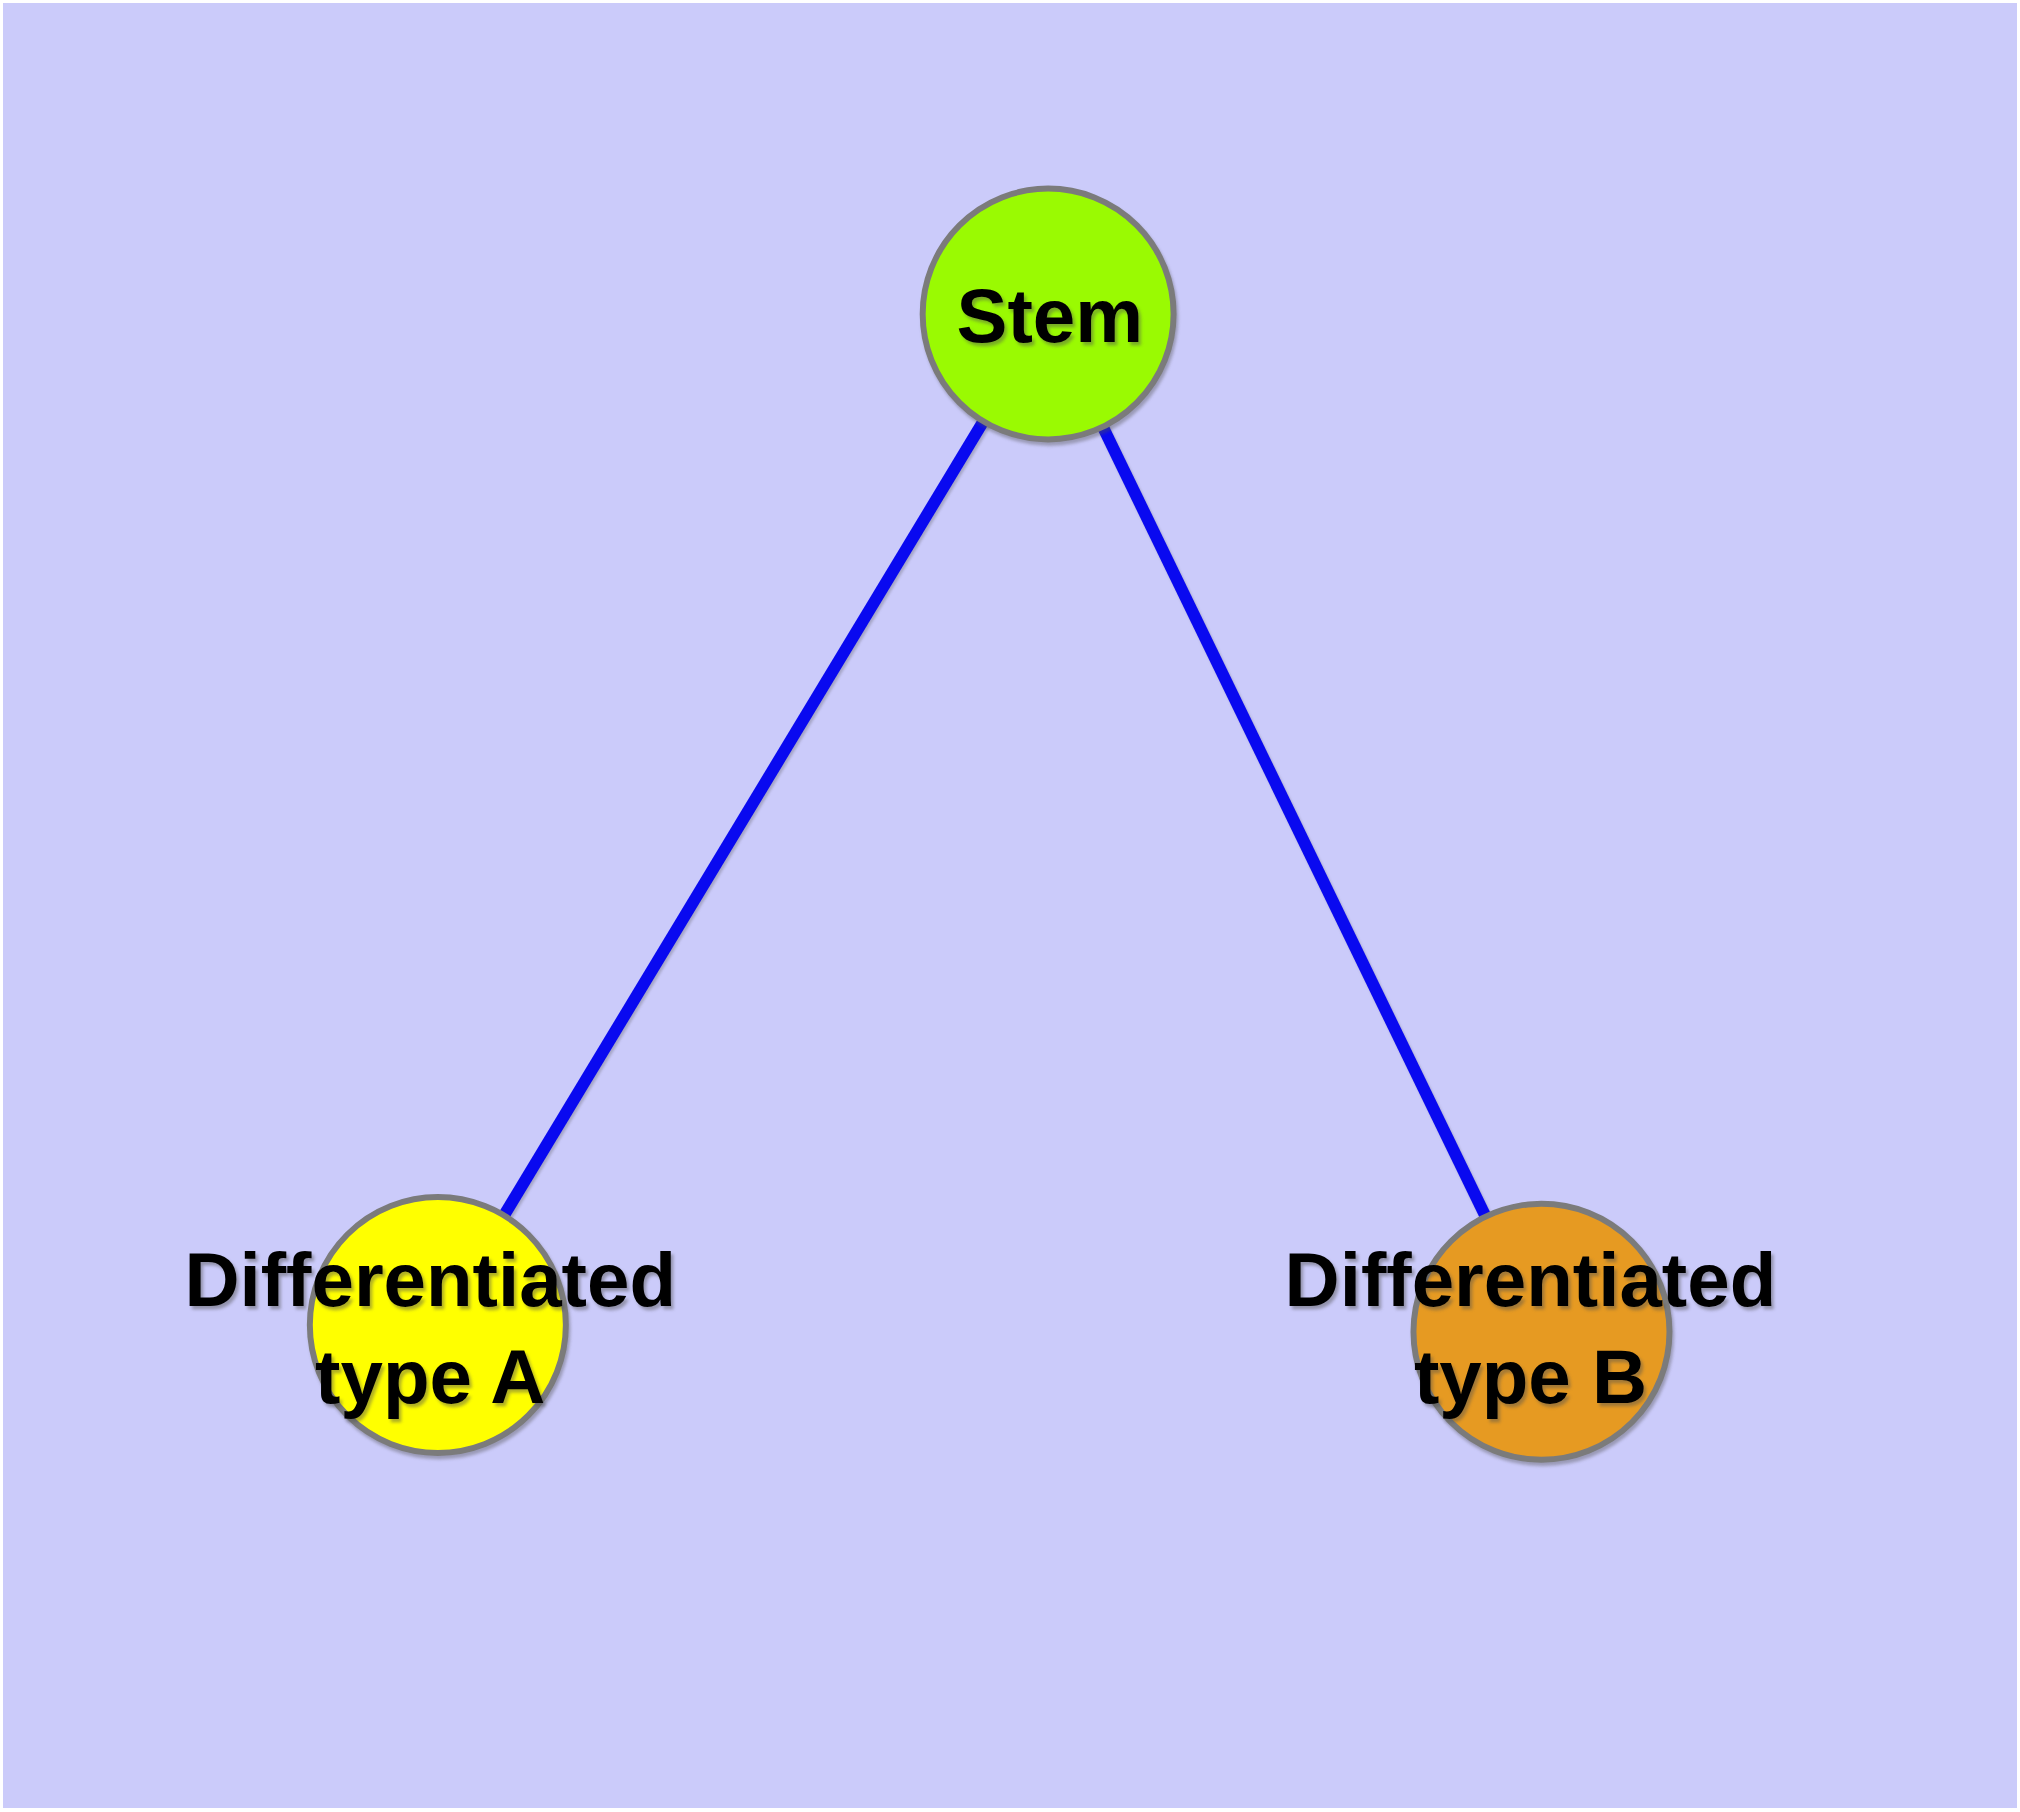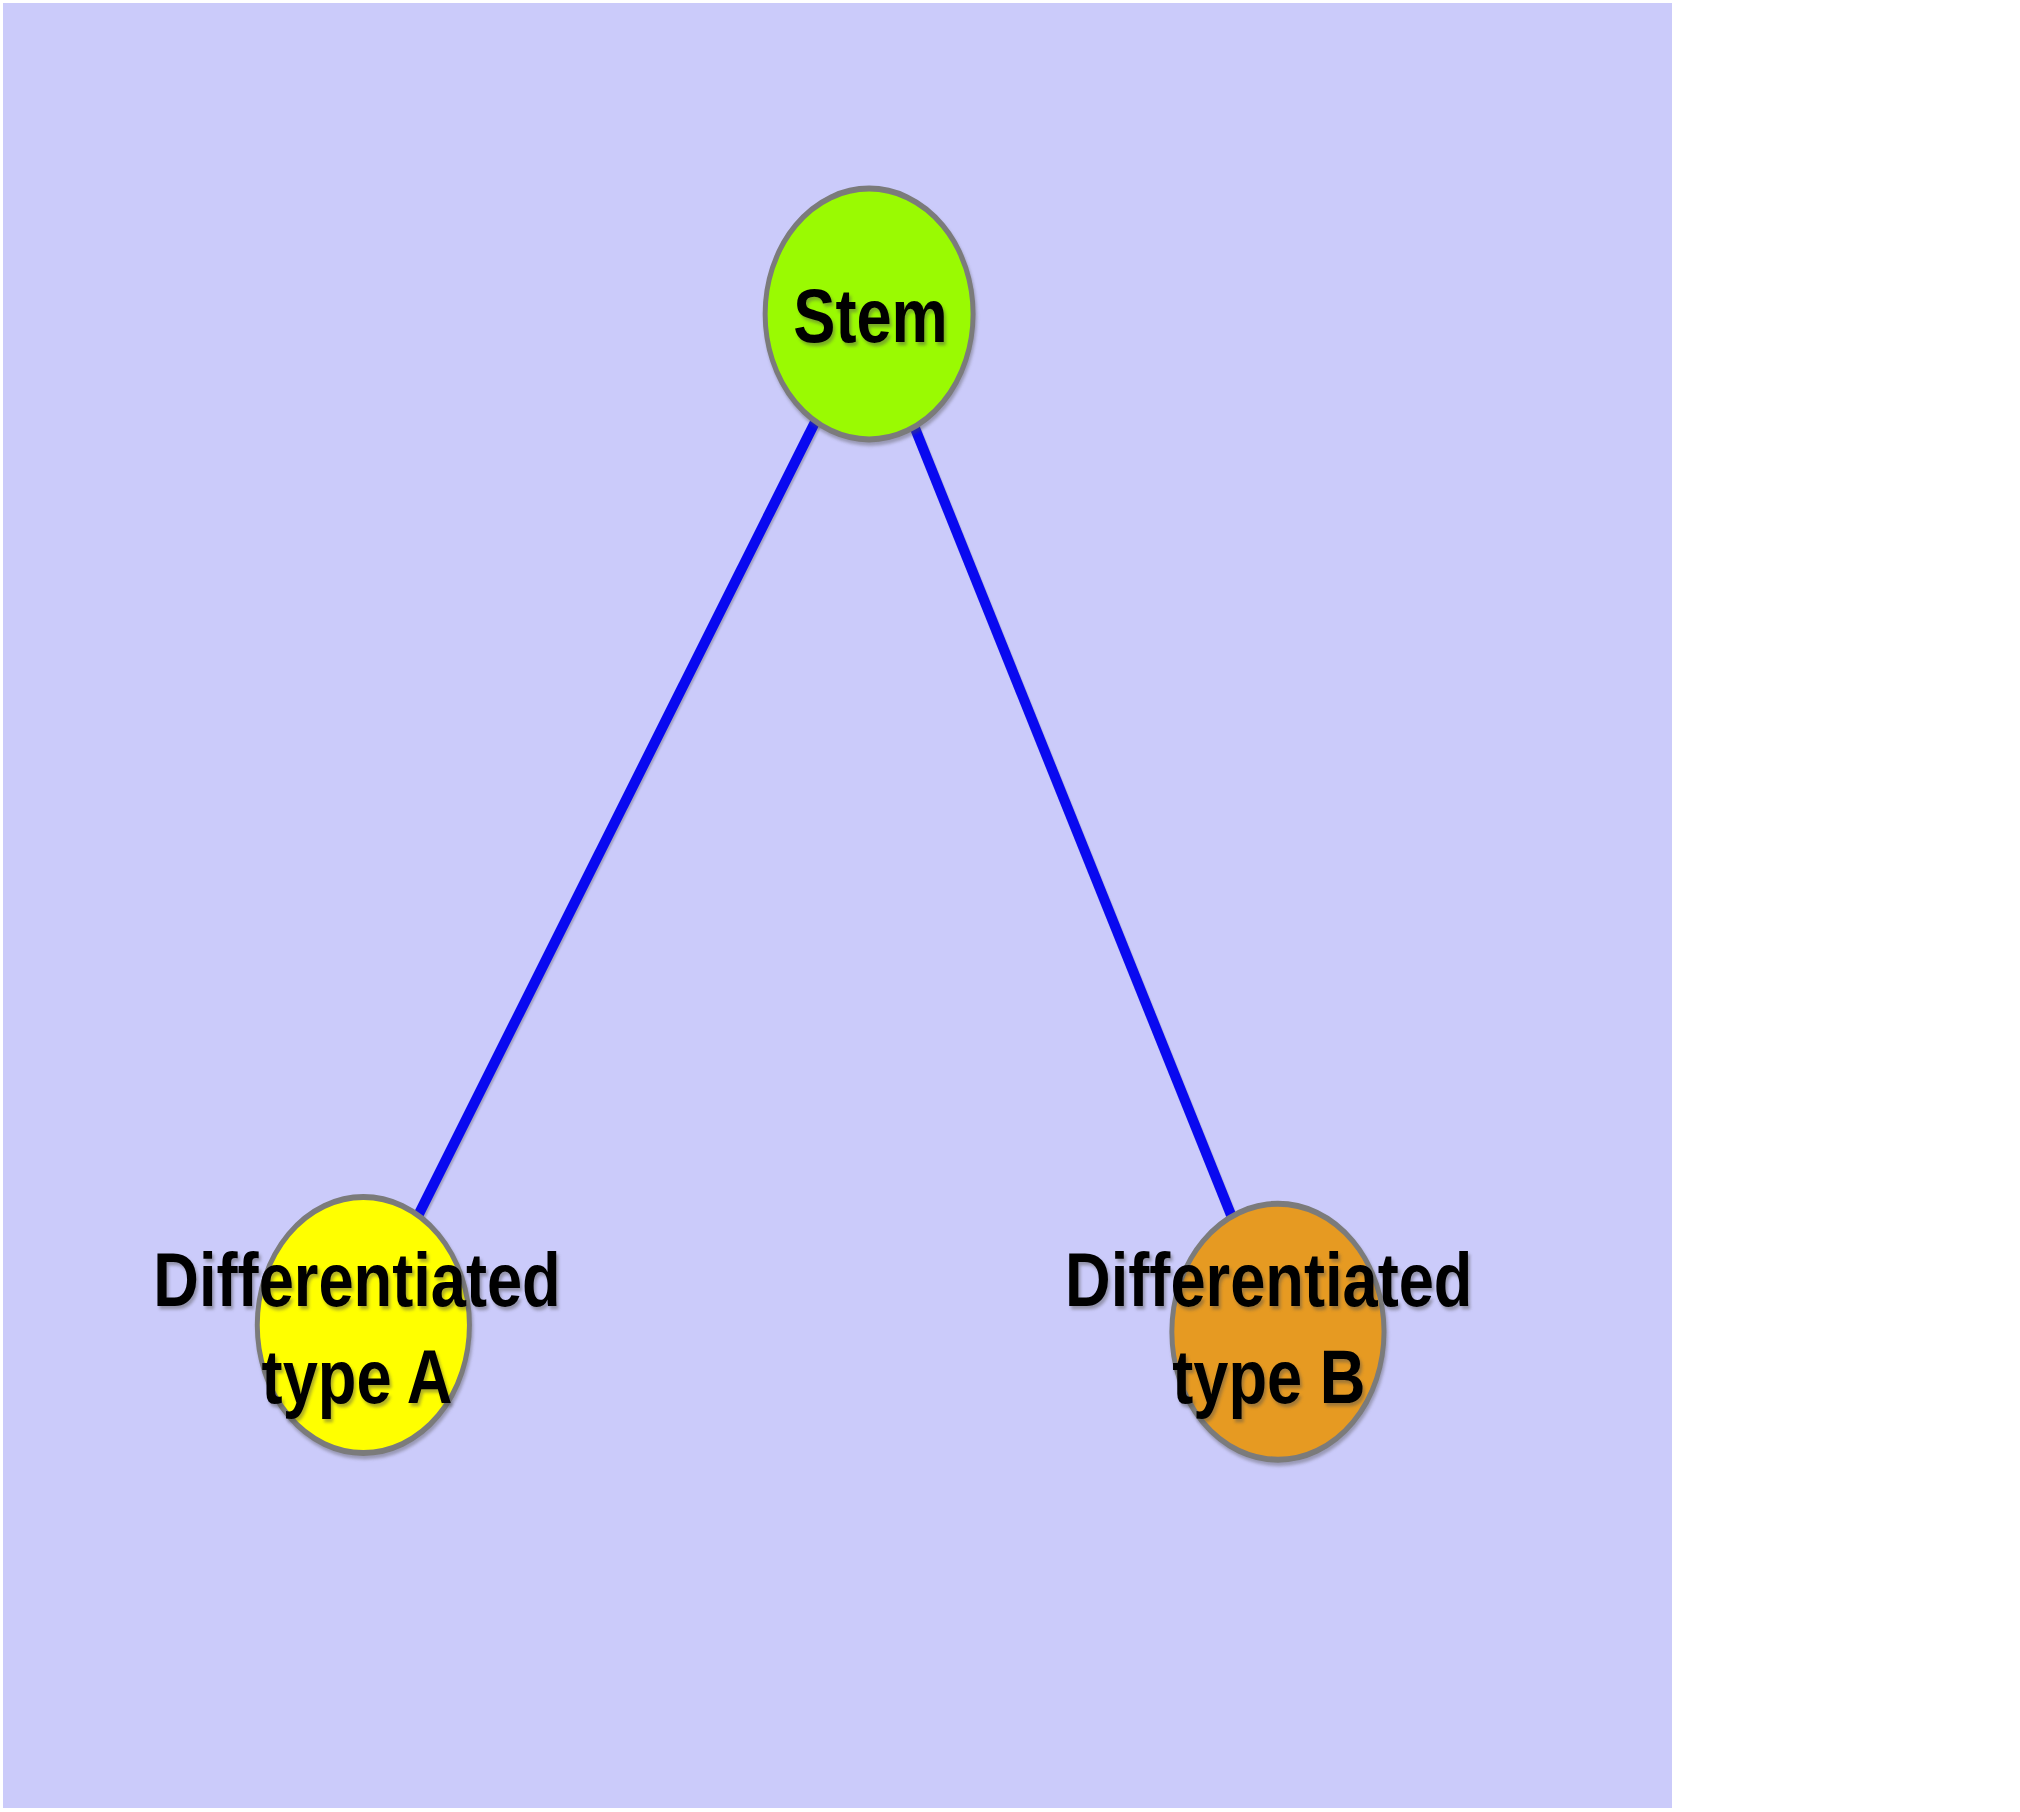--- a/index.html
+++ b/index.html
@@ -7,21 +7,21 @@
     padding: 0;
     background: #ffffff;
     width: 2021px;
     height: 1812px;
     overflow: hidden;
   }
   .canvas {
     position: absolute;
     left: 3.4px;
     top: 3.4px;
-    width: 1669px;
+    width: 2014px;
     height: 1805px;
   }
   .graph-svg {
     width: 100%;
     height: 100%;
     display: block;
   }
   .edge {
     stroke-width: 14px;
     fill: none;

